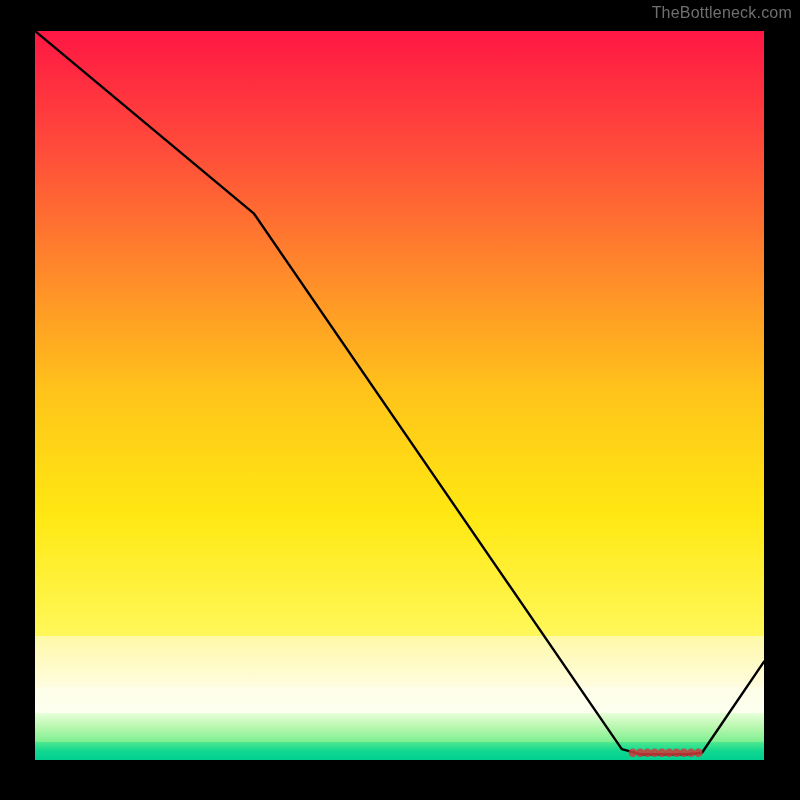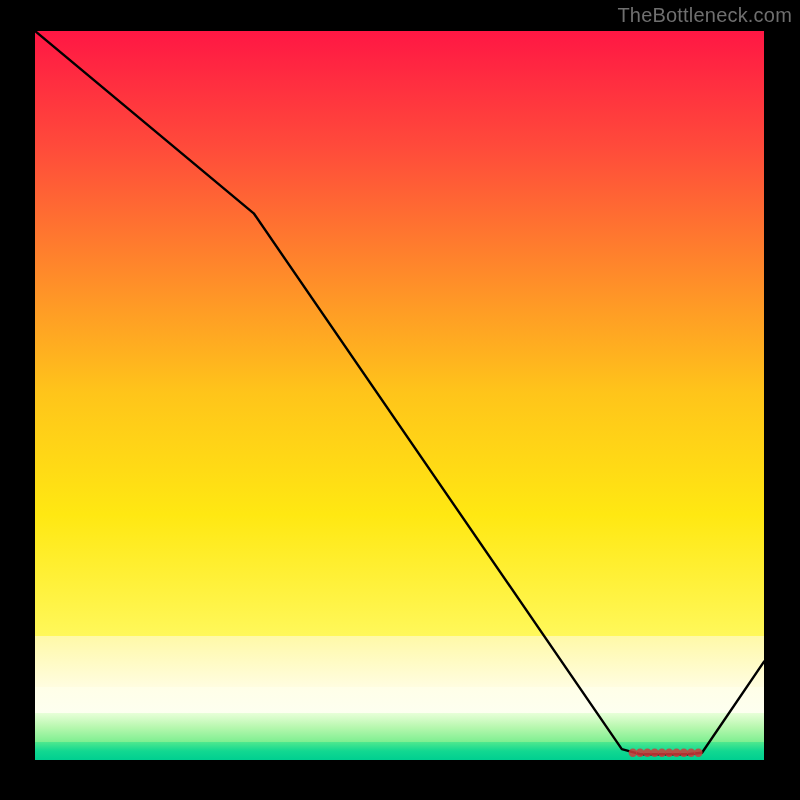--- a/index.html
+++ b/index.html
@@ -15,21 +15,21 @@
     position: relative;
     width: 800px;
     height: 800px;
     background: #000;
   }
   .attribution {
     position: absolute;
     top: 4px;
     right: 8px;
     color: #6f6f6f;
-    font-size: 20px;
+    font-size: 16px;
     font-weight: 400;
     letter-spacing: 0.2px;
     user-select: none;
     z-index: 3;
   }
   .plot {
     position: absolute;
     left: 35px;
     top: 31px;
     width: 729px;

